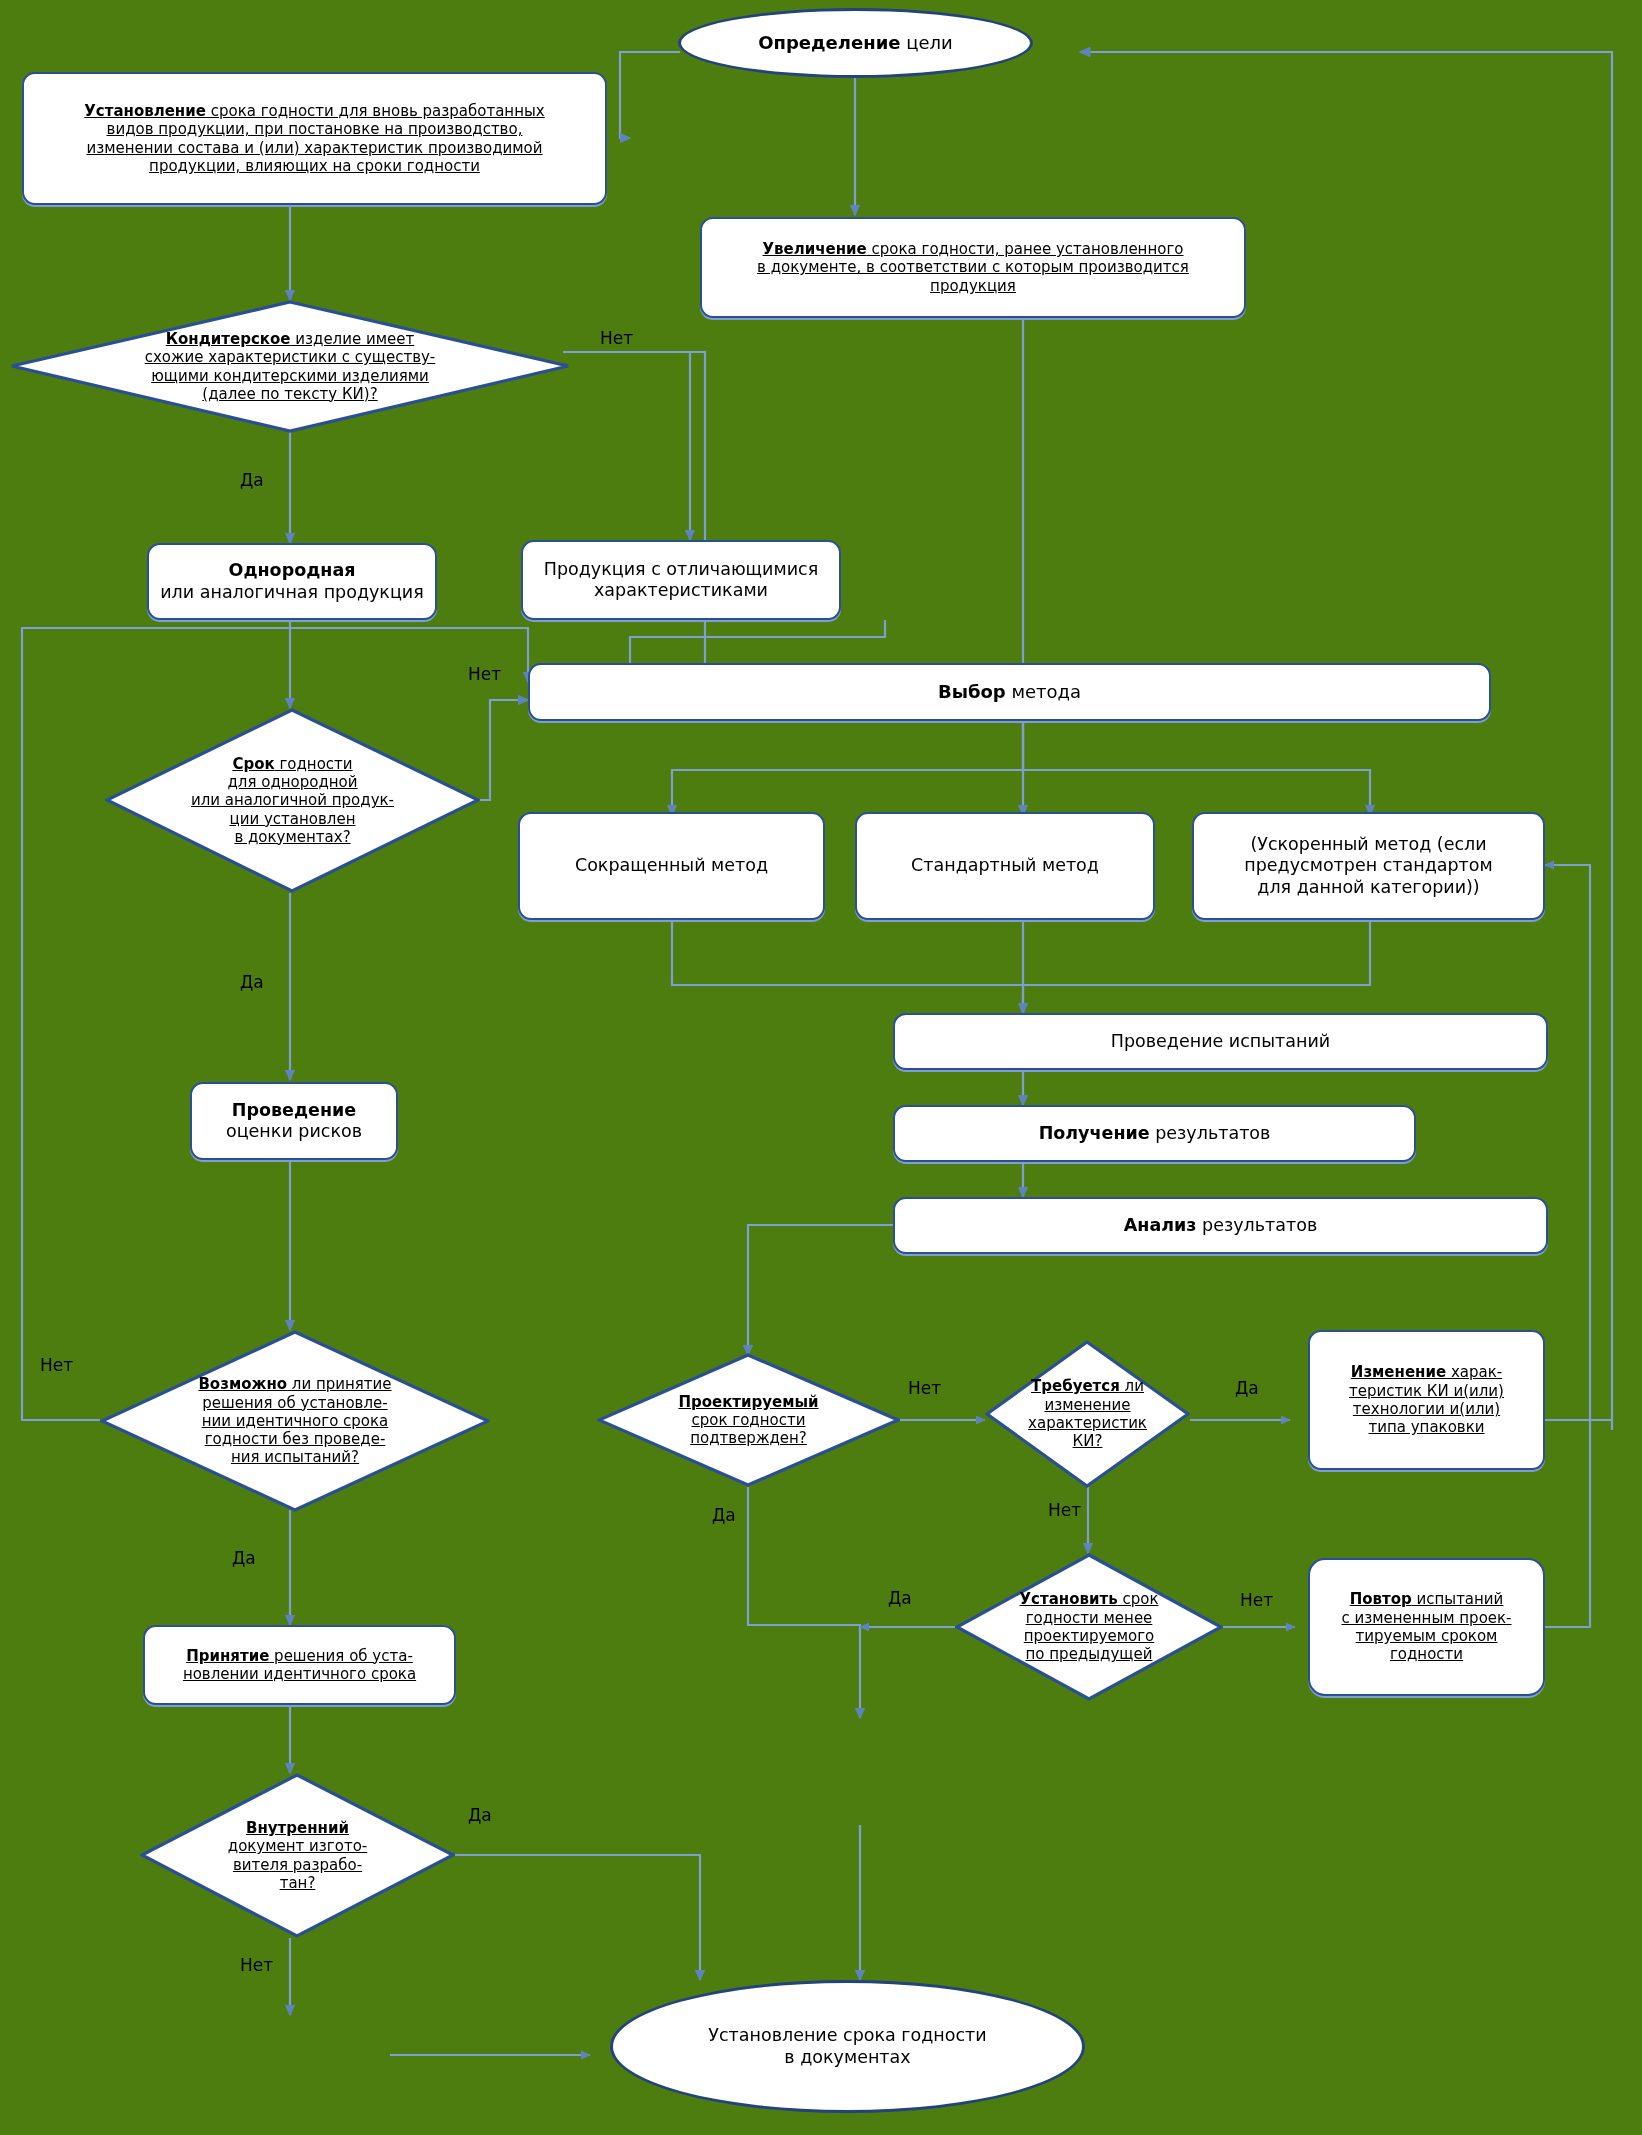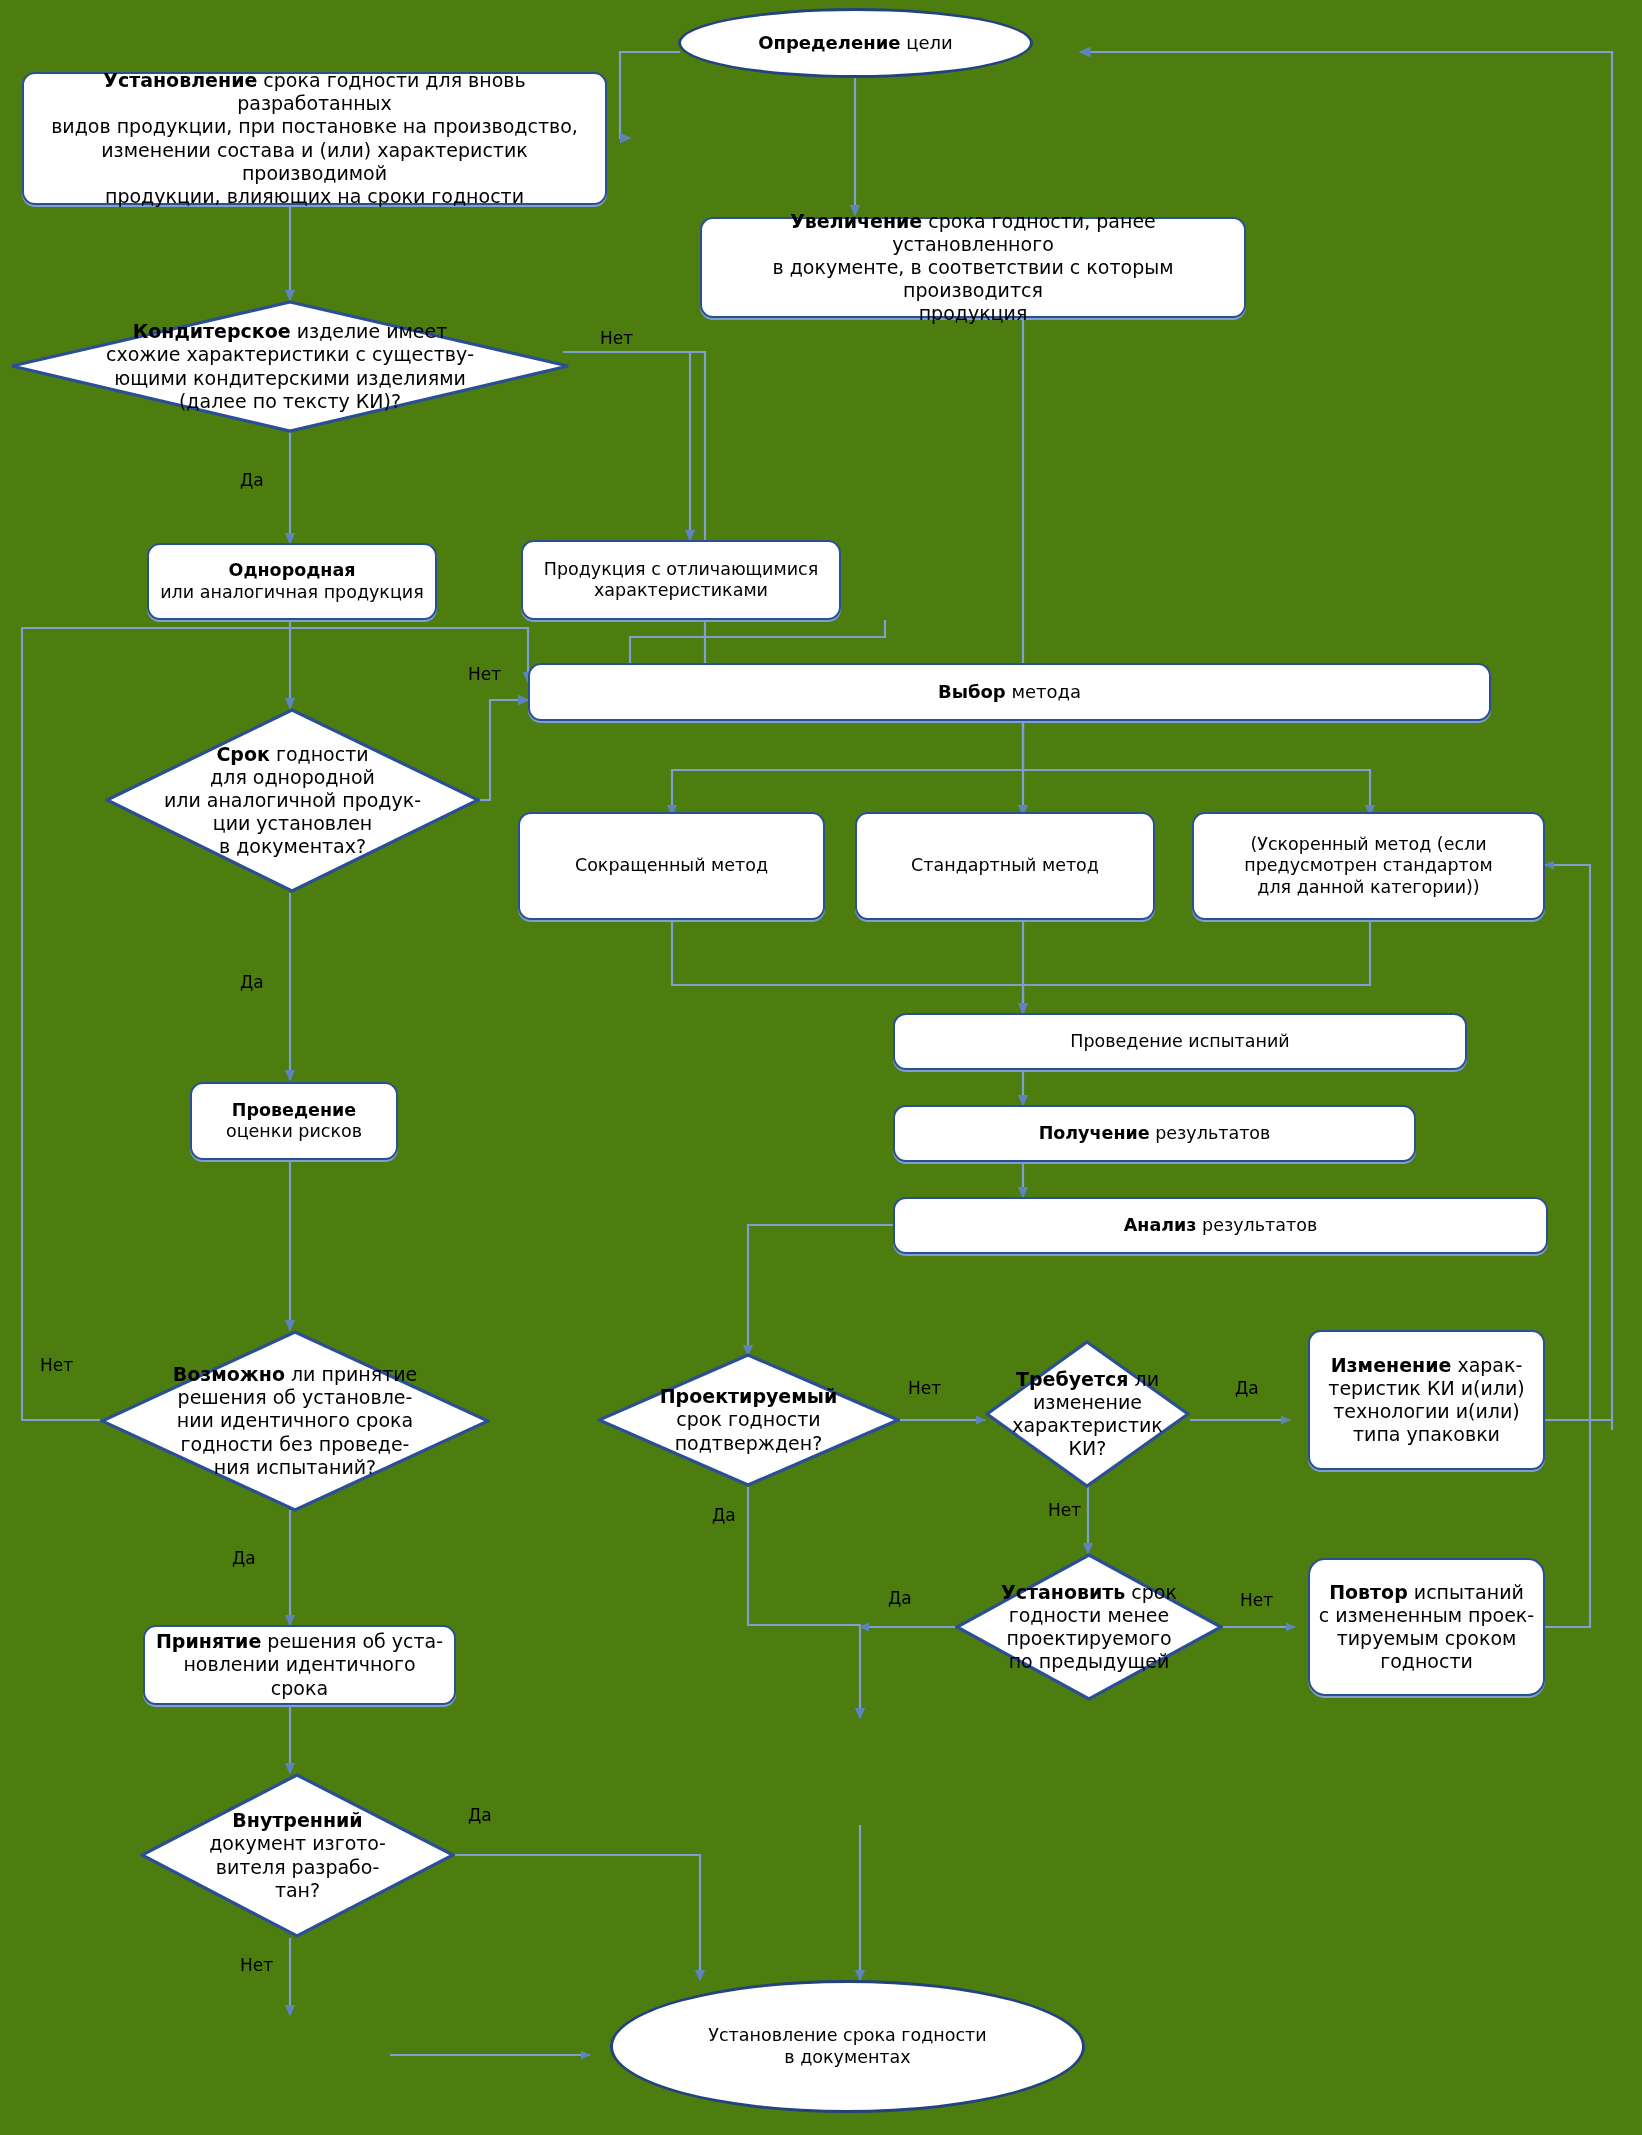--- a/index.html
+++ b/index.html
@@ -64,21 +64,21 @@
     z-index: 2;
   }
   b { font-weight: bold; }
   .lbl {
     position: absolute;
     color: #000000;
     font-size: 17px;
     z-index: 4;
     white-space: nowrap;
   }
-  .f16 { font-size: 19px; }
+  .f16 { font-size: 15px; text-decoration: underline; }
   .f17 { font-size: 17.5px; }
   .f18 { font-size: 18px; }
 </style>
 </head>
 <body>
 
 <div id="canvas">
 
   <svg class="edges" viewBox="0 0 1642 2135">
     <defs>
@@ -251,21 +251,21 @@
     </span>
   </div>
 
   <div class="node rbox f17" style="left:190px; top:1082px; width:208px; height:78px;">
     <span class="txt">
       <b>Проведение</b><br>
       <span>оценки рисков</span>
     </span>
   </div>
 
-  <div class="node rbox f17" style="left:893px; top:1013px; width:574px; height:57px;">
+  <div class="node rbox f17" style="left:893px; top:1013px; width:655px; height:57px;">
     <span class="txt">
       <span>Проведение испытаний</span>
     </span>
   </div>
 
   <div class="node rbox f17" style="left:893px; top:1105px; width:523px; height:57px;">
     <span class="txt">
       <b>Получение</b><span> результатов</span>
     </span>
   </div>

